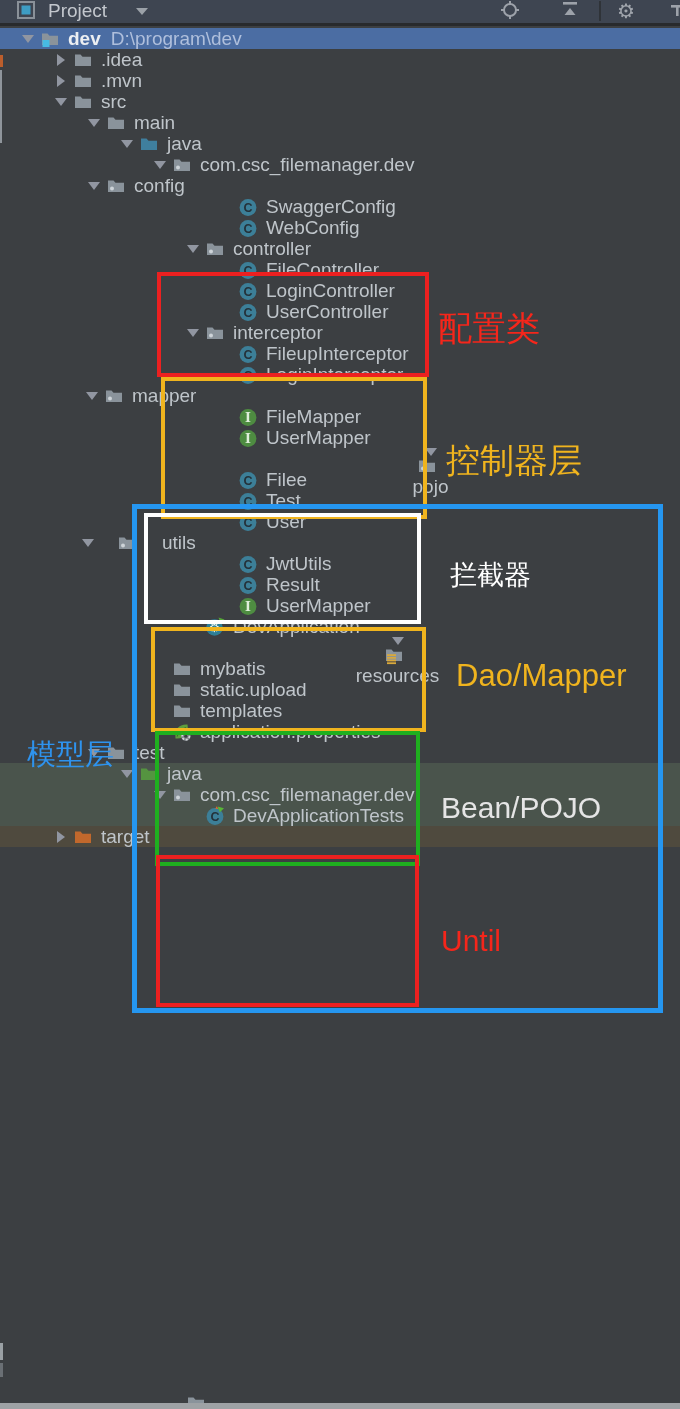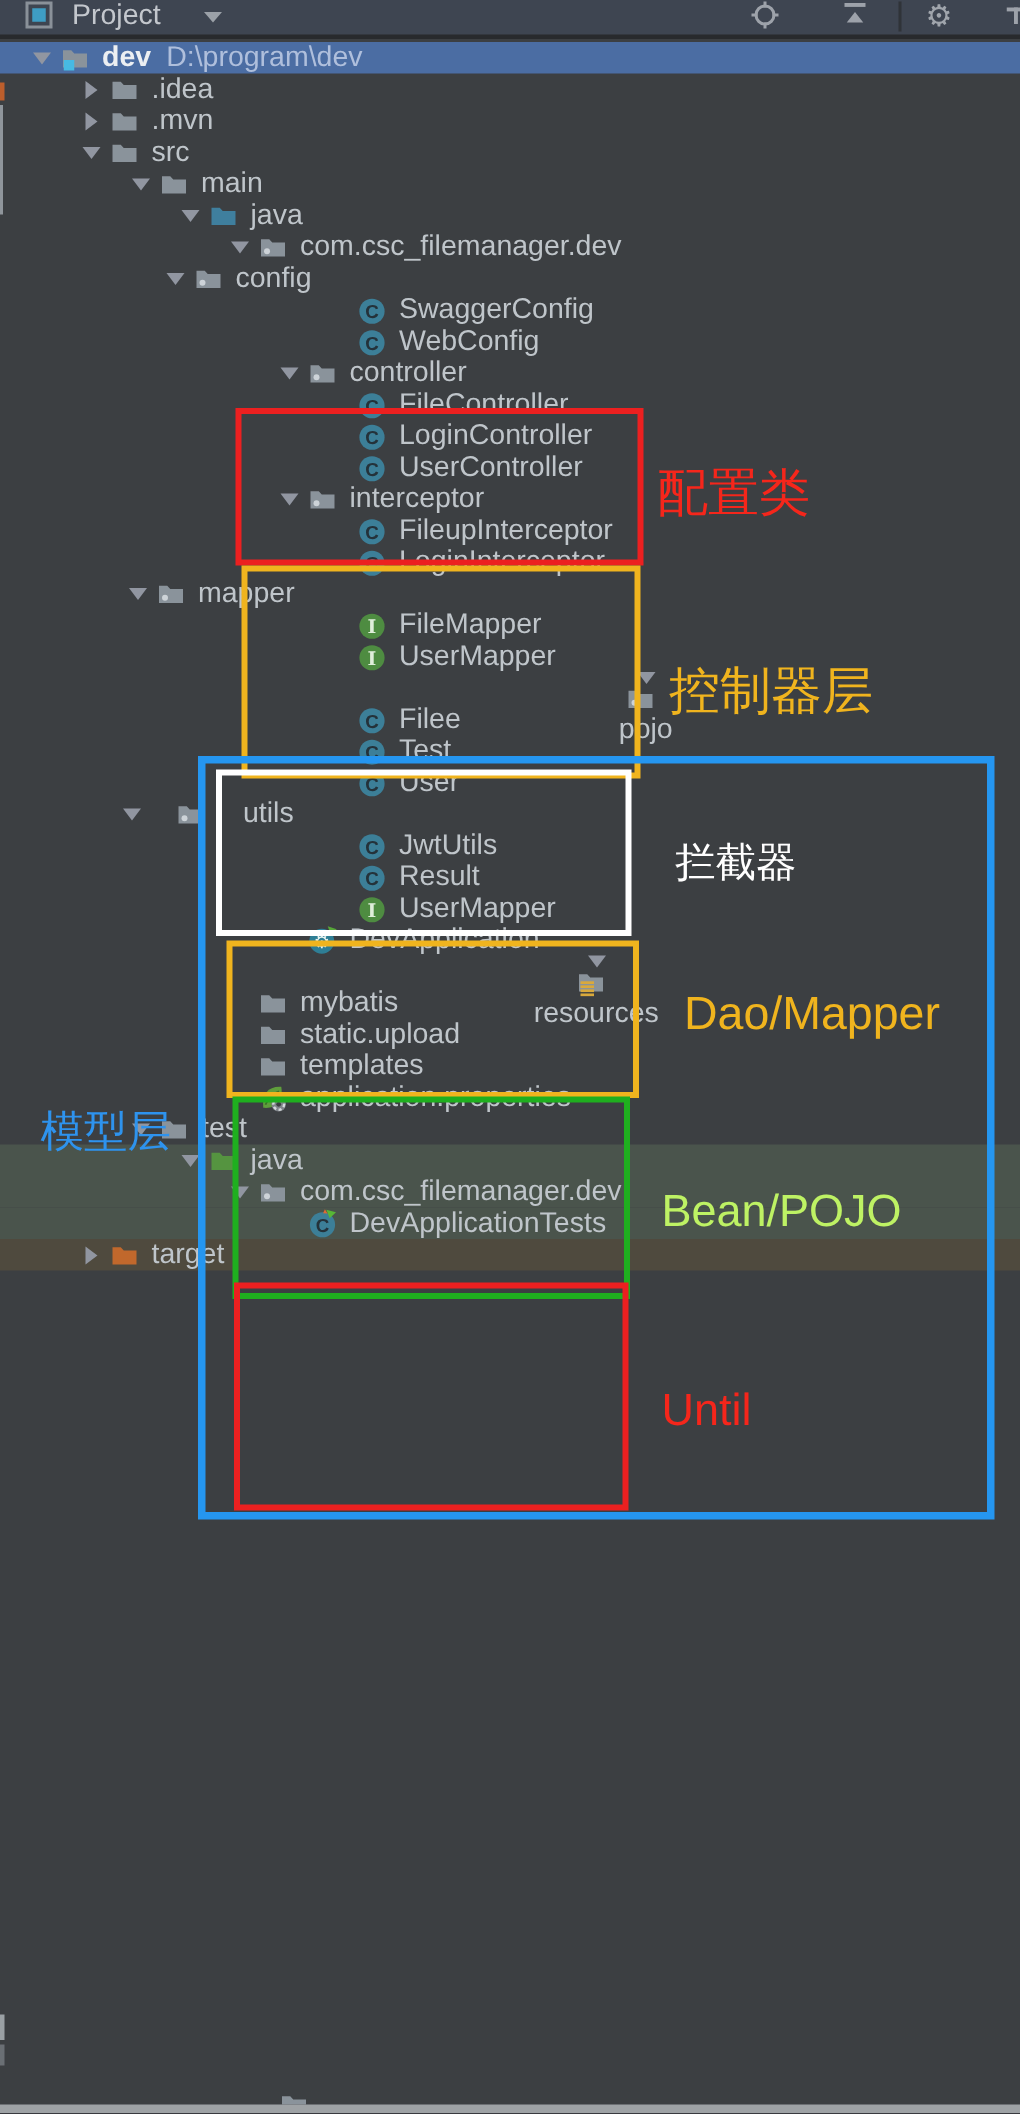--- a/index.html
+++ b/index.html
@@ -147,21 +147,21 @@
       <div class="row" style="padding-left: 148px;">
         <span class="arrow expanded"></span>
         <span class="icon">
           <svg width="20" height="20" viewBox="0 0 20 20">
             <path d="M2 4.5 h5.5 l2 2.2 H18 V16 H2 Z" fill="#8A939B"></path>
             <circle cx="6" cy="12.5" r="2" fill="#CDD3D8"></circle>
           </svg>
         </span>
         <span class="label">com.csc_filemanager.dev</span>
       </div>
-      <div class="row" style="padding-left: 105px;">
+      <div class="row" style="padding-left: 82px;">
         <span class="arrow expanded"></span>
         <span class="icon">
           <svg width="20" height="20" viewBox="0 0 20 20">
             <path d="M2 4.5 h5.5 l2 2.2 H18 V16 H2 Z" fill="#8A939B"></path>
             <circle cx="6" cy="12.5" r="2" fill="#CDD3D8"></circle>
           </svg>
         </span>
         <span class="label">config</span>
       </div>
       <div class="row" style="padding-left: 214px;">
@@ -499,19 +499,19 @@
       <div class="abox" style="left: 161px; top: 377px; width: 266px; height: 142px; border-width: 4px; border-color: rgb(240, 180, 30);"></div>
       <div class="abox" style="left: 132px; top: 504px; width: 531px; height: 509px; border-width: 5px; border-color: rgb(37, 150, 240);"></div>
       <div class="abox" style="left: 144px; top: 513px; width: 277px; height: 111px; border-width: 4px; border-color: rgb(255, 255, 255);"></div>
       <div class="abox" style="left: 151px; top: 627px; width: 275px; height: 105px; border-width: 4px; border-color: rgb(240, 180, 30);"></div>
       <div class="abox" style="left: 155px; top: 731px; width: 265px; height: 135px; border-width: 4px; border-color: rgb(31, 175, 31);"></div>
       <div class="abox" style="left: 156px; top: 855px; width: 263px; height: 152px; border-width: 4px; border-color: rgb(236, 32, 32);"></div>
       <div class="alabel" style="left: 438px; top: 306px; color: rgb(245, 38, 27); font-size: 34px;">配置类</div>
       <div class="alabel" style="left: 446px; top: 438px; color: rgb(240, 180, 30); font-size: 34px;">控制器层</div>
       <div class="alabel" style="left: 450px; top: 557px; color: rgb(255, 255, 255); font-size: 27px;">拦截器</div>
       <div class="alabel" style="left: 456px; top: 658px; color: rgb(240, 180, 30); font-size: 31px;">Dao/Mapper</div>
-      <div class="alabel" style="left: 441px; top: 791px; color: #bef264; font-size: 30px;">Bean/POJO</div>
+      <div class="alabel" style="left: 441px; top: 791px; color: #e5e5e5; font-size: 30px;">Bean/POJO</div>
       <div class="alabel" style="left: 441px; top: 924px; color: rgb(245, 38, 27); font-size: 30px;">Until</div>
       <div class="alabel" style="left: 27px; top: 735px; color: rgb(46, 147, 238); font-size: 29px;">模型层</div>
     </div>
 
   <div class="bottom-bar"></div>
 </div>
 
 </body></html>

